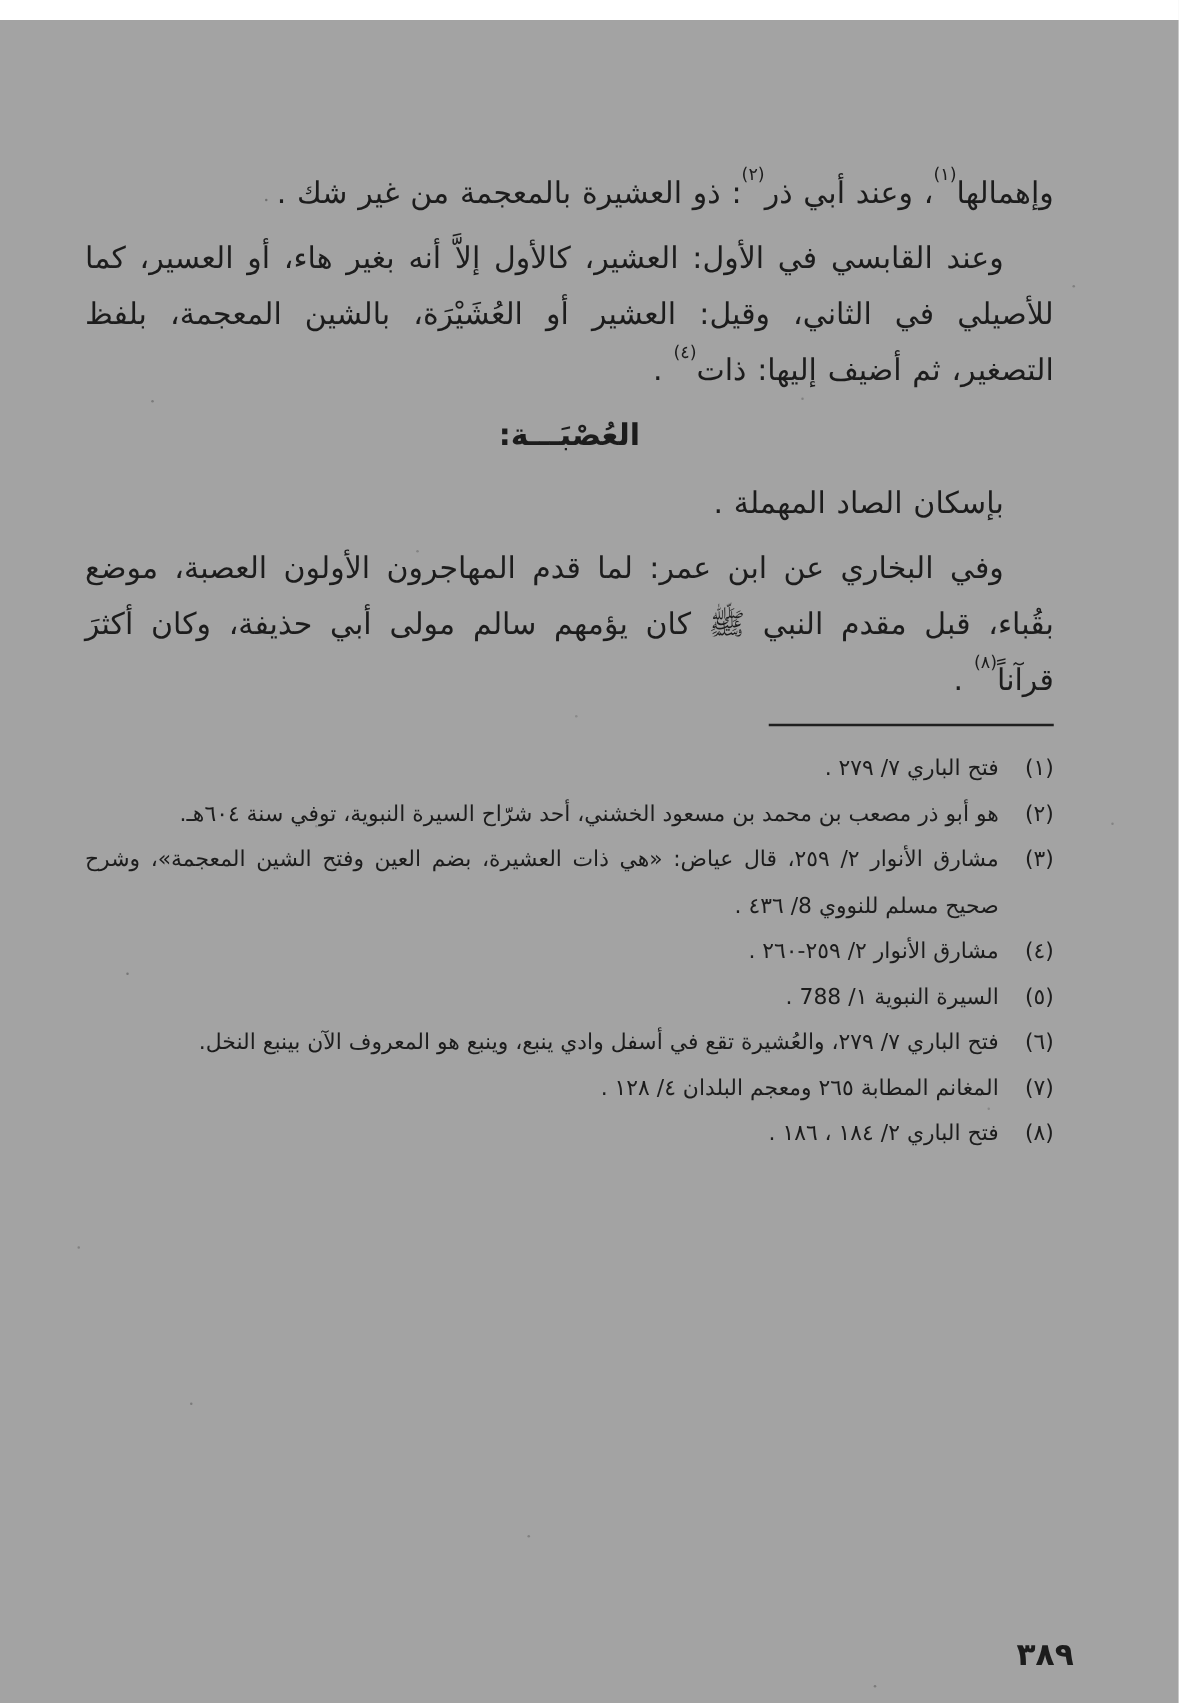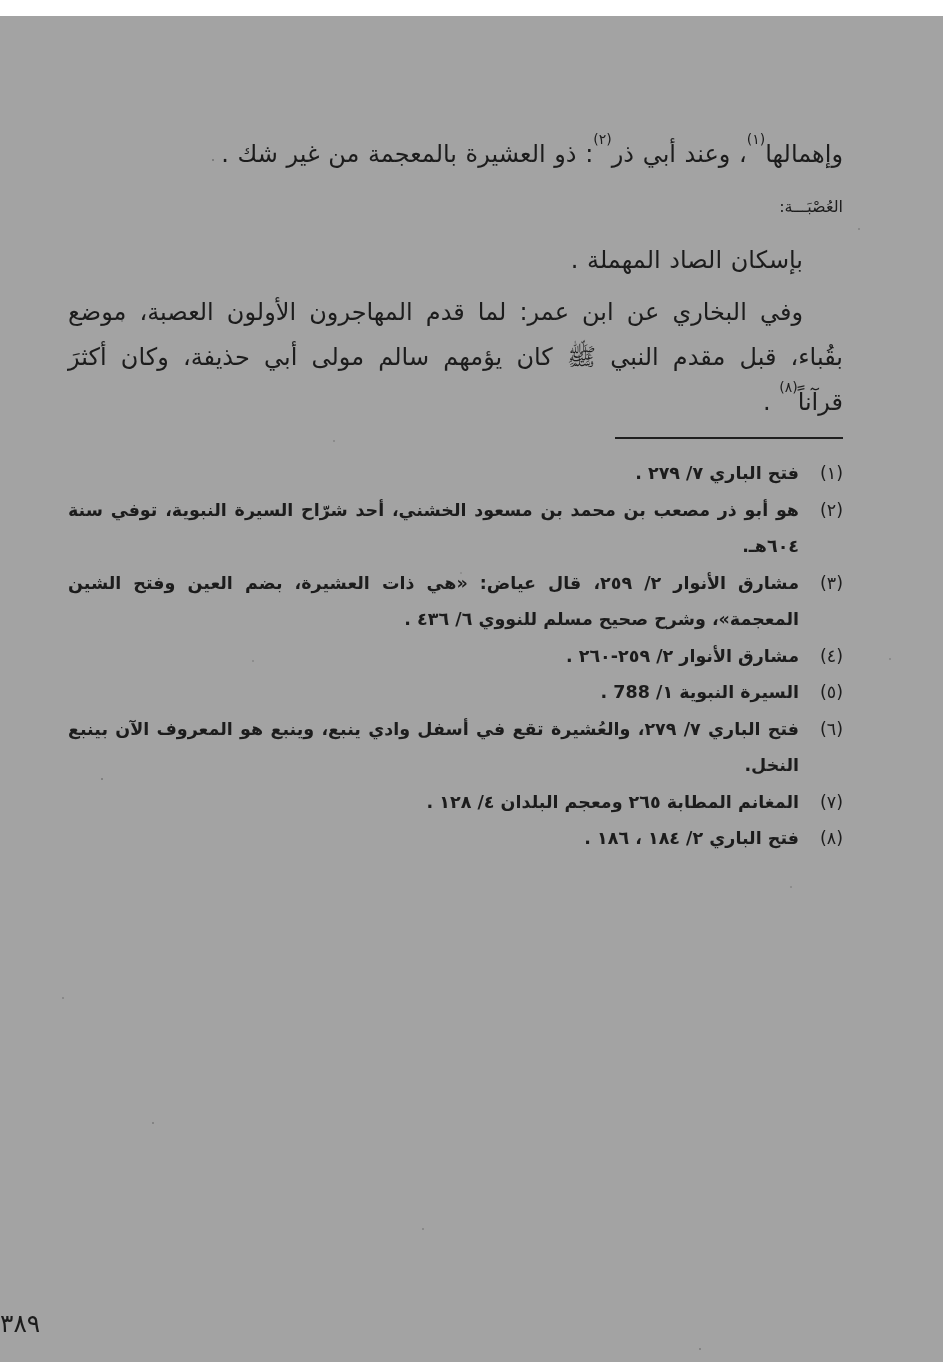--- a/index.html
+++ b/index.html
@@ -48,24 +48,24 @@
   }
   .para {
     margin: 0 0 7px 0;
     font-size: 24px;
     line-height: 45px;
     text-align: justify;
     word-spacing: 1px;
   }
   .para.indent { text-indent: 40px; }
   .para.heading {
-    font-weight: normal;
-    font-size: 16px;
+    font-weight: bold;
+    font-size: 24px;
     margin: 6px 0 9px 0;
-    text-align: right;
+    text-align: center;
   }
   sup.fn-ref {
     font-size: 14px;
     line-height: 0;
     position: relative;
     top: -9px;
     letter-spacing: 0;
   }
   .fn-sep {
     width: 228px;
@@ -78,60 +78,61 @@
     display: flex;
     align-items: flex-start;
     font-size: 17.5px;
     line-height: 36.5px;
     text-align: justify;
   }
   .fn-marker {
     flex: 0 0 44px;
     white-space: nowrap;
   }
-  .fn-text { flex: 1; font-weight: bold; }
+  .fn-text { flex: 1; }
   .page-number {
     position: absolute;
-    left: 0;
+    left: 12px;
     right: 84px;
     bottom: 40px;
-    text-align: left;
+    text-align: right;
     font-size: 25px;
-    font-weight: normal;
+    font-weight: bold;
     direction: rtl;
   }
 </style>
 </head>
 <body>
 
 <div class="page" lang="ar">
   <div class="speckles"></div>
 
   <main class="text-block">
     <section id="body-text">
         <p class="para">وإهمالها<sup class="fn-ref">(١)</sup>، وعند أبي ذر<sup class="fn-ref">(٢)</sup>: ذو العشيرة بالمعجمة من غير شك .</p>
+        <p class="para indent">وعند القابسي في الأول: العشير، كالأول إلاَّ أنه بغير هاء، أو العسير، كما للأصيلي في الثاني، وقيل: العشير أو العُشَيْرَة، بالشين المعجمة، بلفظ التصغير، ثم أضيف إليها: ذات<sup class="fn-ref">(٤)</sup> .</p>
         <p class="para heading">العُصْبَـــة:</p>
         <p class="para indent">بإسكان الصاد المهملة .</p>
         <p class="para indent">وفي البخاري عن ابن عمر: لما قدم المهاجرون الأولون العصبة، موضع بقُباء، قبل مقدم النبي ﷺ كان يؤمهم سالم مولى أبي حذيفة، وكان أكثرَ قرآناً<sup class="fn-ref">(٨)</sup> .</p>
       </section>
 
     <div class="fn-sep"></div>
 
     <section id="footnotes" class="footnotes">
         <div class="fn">
           <span class="fn-marker">(١)</span>
           <span class="fn-text">فتح الباري ٧/ ٢٧٩ .</span>
         </div>
         <div class="fn">
           <span class="fn-marker">(٢)</span>
           <span class="fn-text">هو أبو ذر مصعب بن محمد بن مسعود الخشني، أحد شرّاح السيرة النبوية، توفي سنة ٦٠٤هـ.</span>
         </div>
         <div class="fn">
           <span class="fn-marker">(٣)</span>
-          <span class="fn-text">مشارق الأنوار ٢/ ٢٥٩، قال عياض: «هي ذات العشيرة، بضم العين وفتح الشين المعجمة»، وشرح صحيح مسلم للنووي ٦/ ٤٣٦ .</span>
+          <span class="fn-text">مشارق الأنوار ٢/ ٢٥٩، قال عياض: «هي ذات العشيرة، بضم العين وفتح الشين المعجمة»، وشرح صحيح مسلم للنووي 8/ ٤٣٦ .</span>
         </div>
         <div class="fn">
           <span class="fn-marker">(٤)</span>
           <span class="fn-text">مشارق الأنوار ٢/ ٢٥٩-٢٦٠ .</span>
         </div>
         <div class="fn">
           <span class="fn-marker">(٥)</span>
           <span class="fn-text">السيرة النبوية ١/ 788 .</span>
         </div>
         <div class="fn">

